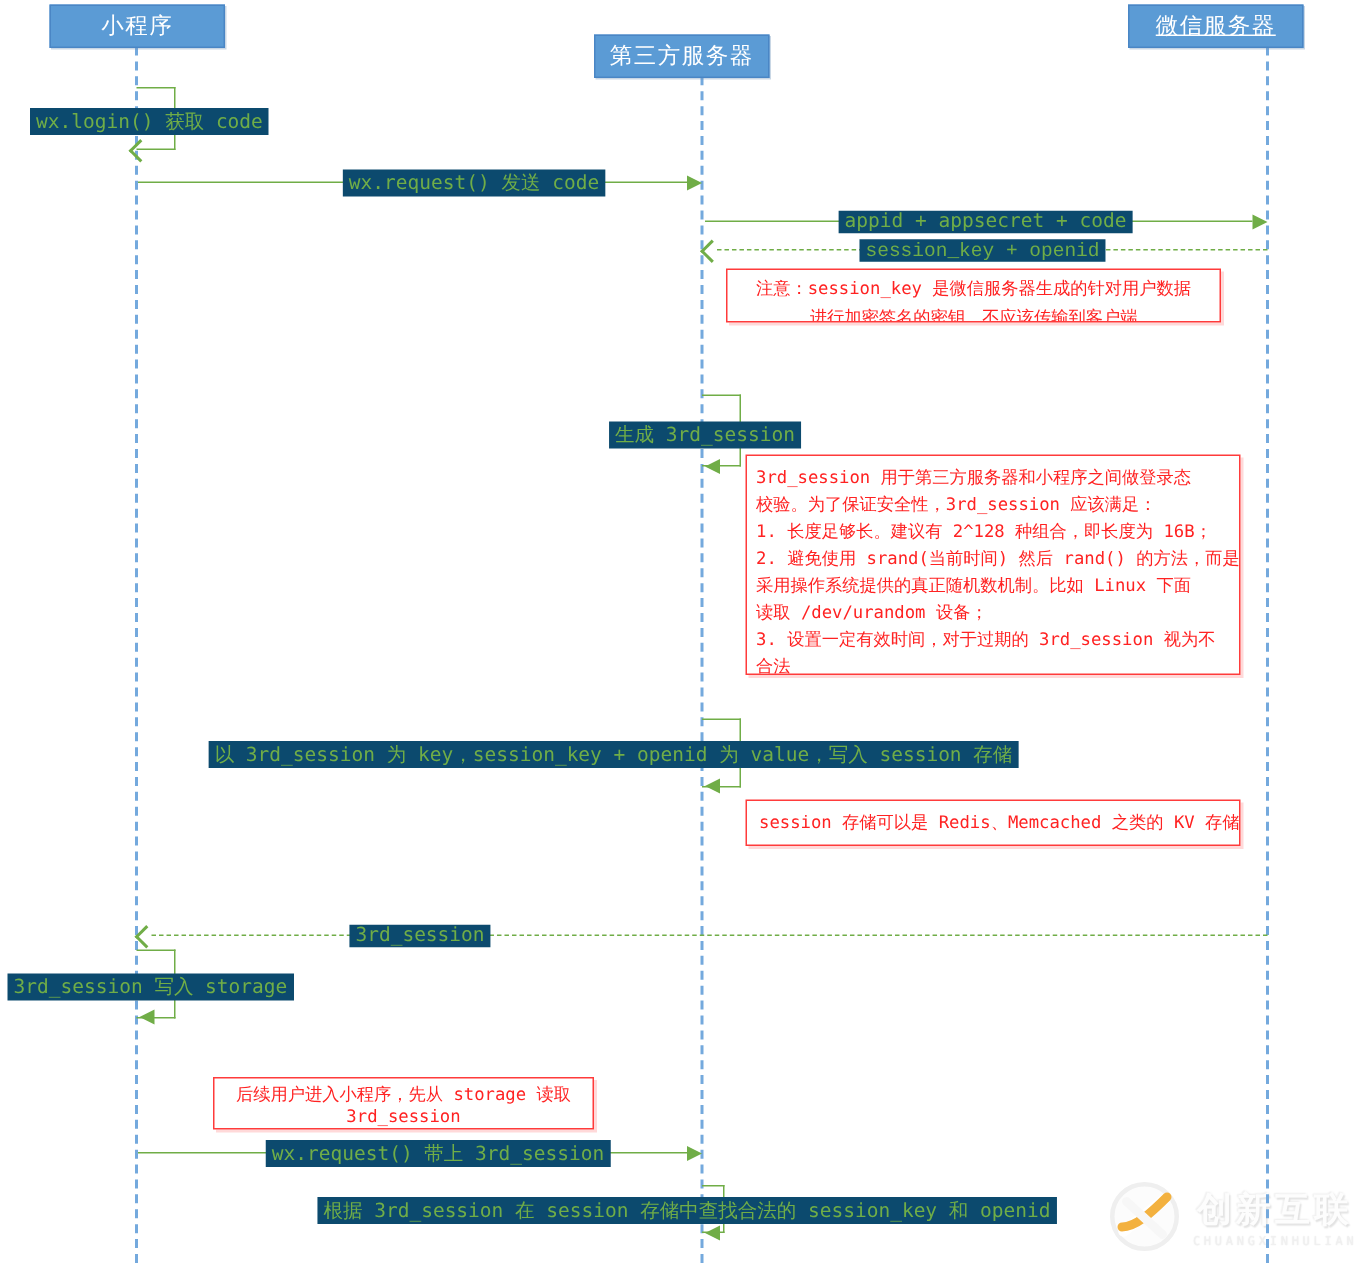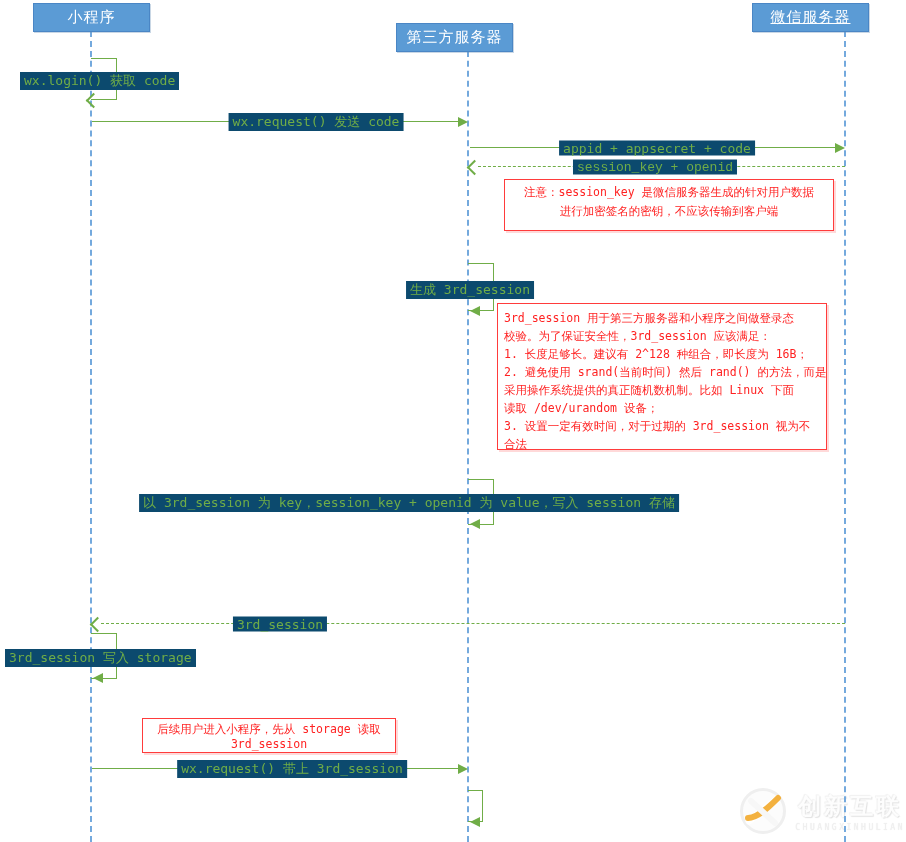--- a/index.html
+++ b/index.html
@@ -86,21 +86,21 @@
   <div class="mlabel" style="left:280px;top:122px;margin-left:36px;">wx.request() 发送 code</div>
 
   <div class="line" style="left:470px;top:147px;width:365px;"></div>
   <div class="arrow-r" style="left:835px;top:143px;"></div>
   <div class="mlabel" style="left:657px;top:148px;">appid + appsecret + code</div>
 
   <div class="line dashed" style="left:478px;top:166px;width:367px;"></div>
   <div class="chev-l" style="left:469px;top:162px;"></div>
   <div class="mlabel" style="left:655px;top:167px;font-family:Liberation Mono, monospace;">session_key + openid</div>
 
-  <div class="note center pad" style="left:504px;top:179px;width:330px;height:52px;">
+  <div class="note center pad" style="left:484px;top:179px;width:330px;height:36px;">
     <div class="nl">注意：session_key 是微信服务器生成的针对用户数据</div>
     <div class="nl">进行加密签名的密钥，不应该传输到客户端</div>
   </div>
 
   <div class="loop" style="left:468px;top:263px;width:26px;height:48px;"></div>
   <div class="arrow-l" style="left:470px;top:306px;"></div>
   <div class="mlabel" style="left:470px;top:290px;">生成 3rd_session</div>
 
   <div class="note pad" style="left:497px;top:303px;width:330px;height:147px;padding-top:5px;">
     <div class="nl" style="line-height:18px;">3rd_session 用于第三方服务器和小程序之间做登录态</div>
@@ -110,34 +110,38 @@
     <div class="nl" style="line-height:18px;">采用操作系统提供的真正随机数机制。比如 Linux 下面</div>
     <div class="nl" style="line-height:18px;">读取 /dev/urandom 设备；</div>
     <div class="nl" style="line-height:18px;">3. 设置一定有效时间，对于过期的 3rd_session 视为不</div>
     <div class="nl" style="line-height:18px;">合法</div>
   </div>
 
   <div class="loop" style="left:468px;top:479px;width:26px;height:46px;"></div>
   <div class="arrow-l" style="left:470px;top:519px;"></div>
   <div class="mlabel" style="left:409px;top:503px;">以 3rd_session 为 key，session_key + openid 为 value，写入 session 存储</div>
 
+  <div class="note" style="left:497px;top:533px;width:330px;height:31px;display:flex;align-items:center;padding-left:8px;">
+    <div class="nl">session 存储可以是 Redis、Memcached 之类的 KV 存储</div>
+  </div>
 
   <div class="line dashed" style="left:101px;top:623px;width:744px;"></div>
   <div class="chev-l" style="left:92px;top:619px;"></div>
   <div class="mlabel" style="left:280px;top:624px;">3rd_session</div>
 
   <div class="loop" style="left:91px;top:633px;width:26px;height:46px;"></div>
   <div class="arrow-l" style="left:93px;top:673px;"></div>
   <div class="mlabel left" style="left:5px;top:658px;">3rd_session 写入 storage</div>
 
   <div class="note center" style="left:142px;top:718px;width:254px;height:35px;padding-top:2px;">
     <div class="nl" style="line-height:16px;">后续用户进入小程序，先从 storage 读取</div>
     <div class="nl" style="line-height:14px;">3rd_session</div>
   </div>
 
   <div class="line" style="left:92px;top:768px;width:366px;"></div>
   <div class="arrow-r" style="left:458px;top:764px;"></div>
   <div class="mlabel" style="left:292px;top:769px;">wx.request() 带上 3rd_session</div>
 
   <div class="loop" style="left:468px;top:790px;width:15px;height:32px;"></div>
   <div class="arrow-l" style="left:470px;top:817px;"></div>
+  <div class="mlabel" style="left:458px;top:807px;">根据 3rd_session 在 session 存储中查找合法的 session_key 和 openid</div>
 
 </div>
 
 </body></html>

